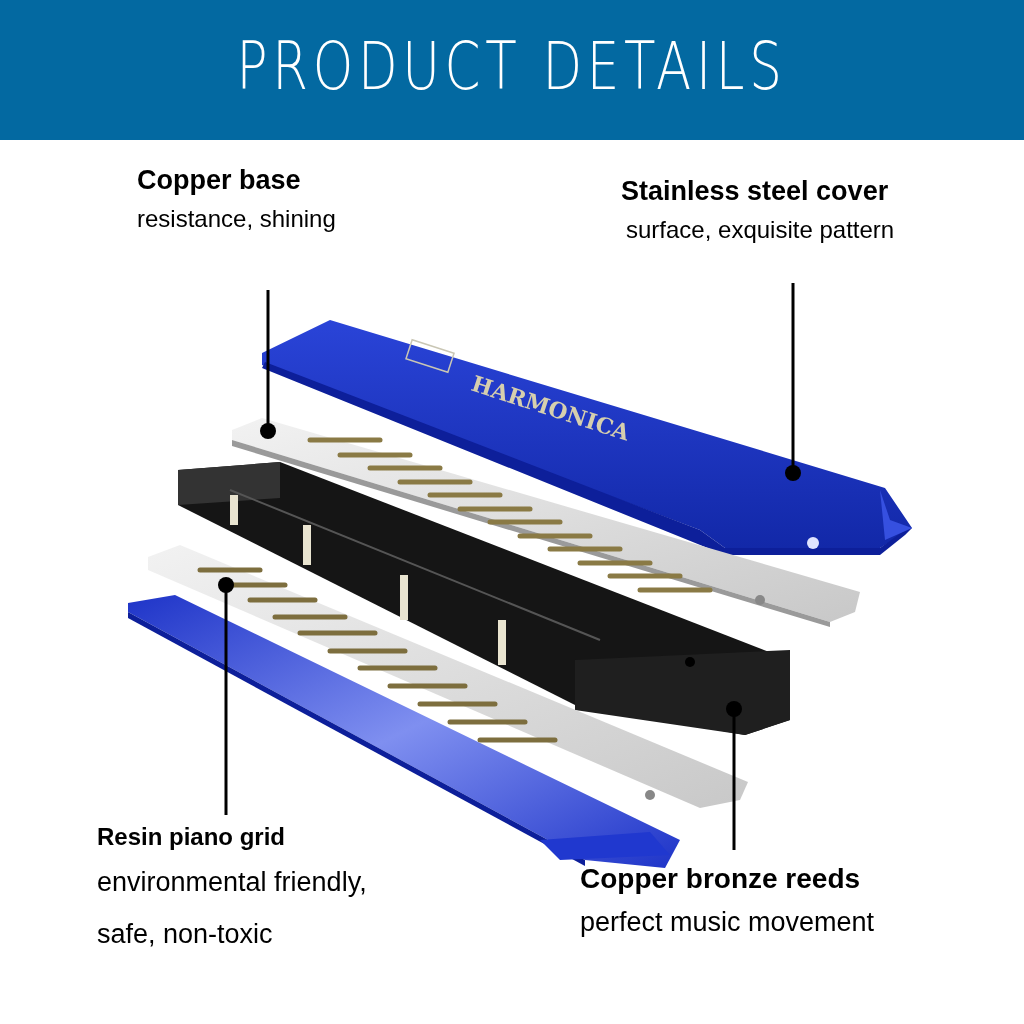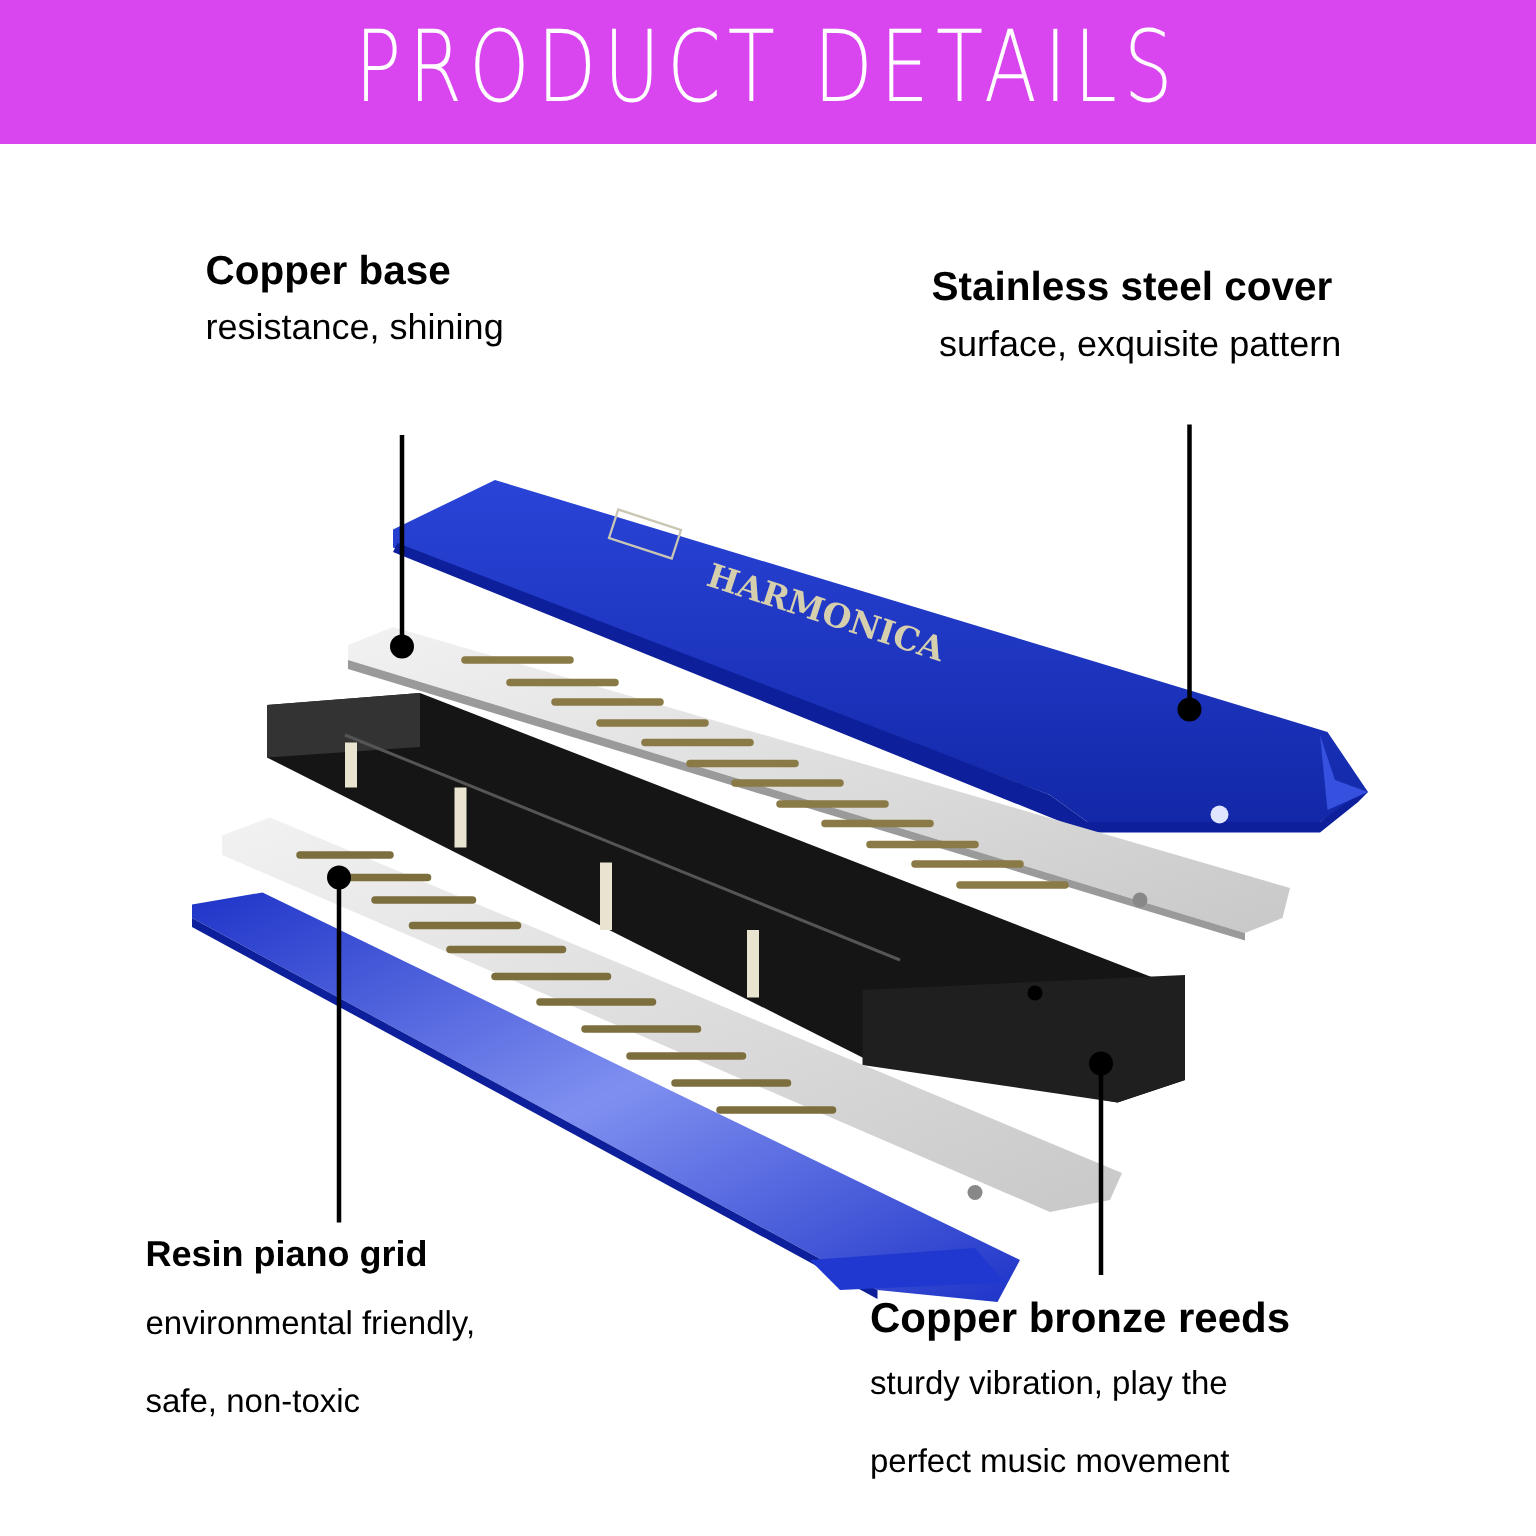--- a/index.html
+++ b/index.html
@@ -1,23 +1,23 @@
 <!DOCTYPE html>
 <html><head>
 <meta charset="utf-8">
 <style>
   html,body{margin:0;padding:0;}
   body{width:1024px;height:1024px;background:#ffffff;position:relative;overflow:hidden;font-family:"Liberation Sans",sans-serif;color:#000;}
-  .banner{position:absolute;left:0;top:0;width:1024px;height:96px;background:#d946ef;display:flex;align-items:center;justify-content:center;}
+  .banner{position:absolute;left:0;top:0;width:1024px;height:140px;background:#0369a1;display:flex;align-items:center;justify-content:center;}
   .banner-title{color:#fff;font-family:"DejaVu Sans",sans-serif;font-weight:300;font-size:66px;letter-spacing:6px;transform:scaleX(0.78);white-space:nowrap;line-height:1;margin-top:-6px;}
   .label{position:absolute;}
   .label .h{font-weight:bold;font-size:27px;line-height:32px;}
   .label .d{font-size:24px;line-height:46px;}
   .label.big .h{font-size:24px;line-height:38px;}
-  .label.big .d{font-size:22px;line-height:52px;}
+  .label.big .d{font-size:27px;line-height:52px;}
   .art{position:absolute;left:0;top:0;width:1024px;height:1024px;}
 </style>
 </head>
 <body>
 
 <div class="banner">
   <div class="banner-title">PRODUCT DETAILS</div>
 </div>
 
 <svg class="art" viewBox="0 0 1024 1024" xmlns="http://www.w3.org/2000/svg">
@@ -131,15 +131,14 @@
 </div>
 
 <div class="label big" style="left:97px;top:818px;">
   <div class="h">Resin piano grid</div>
   <div class="d">environmental friendly,</div>
   <div class="d">safe, non-toxic</div>
 </div>
 
 <div class="label big" style="left:580px;top:862px;">
   <div class="h" style="font-size:28px;line-height:34px;">Copper bronze reeds</div>
-  <div class="d">sturdy vibration, play the</div>
   <div class="d">perfect music movement</div>
 </div>
 
 </body></html>

